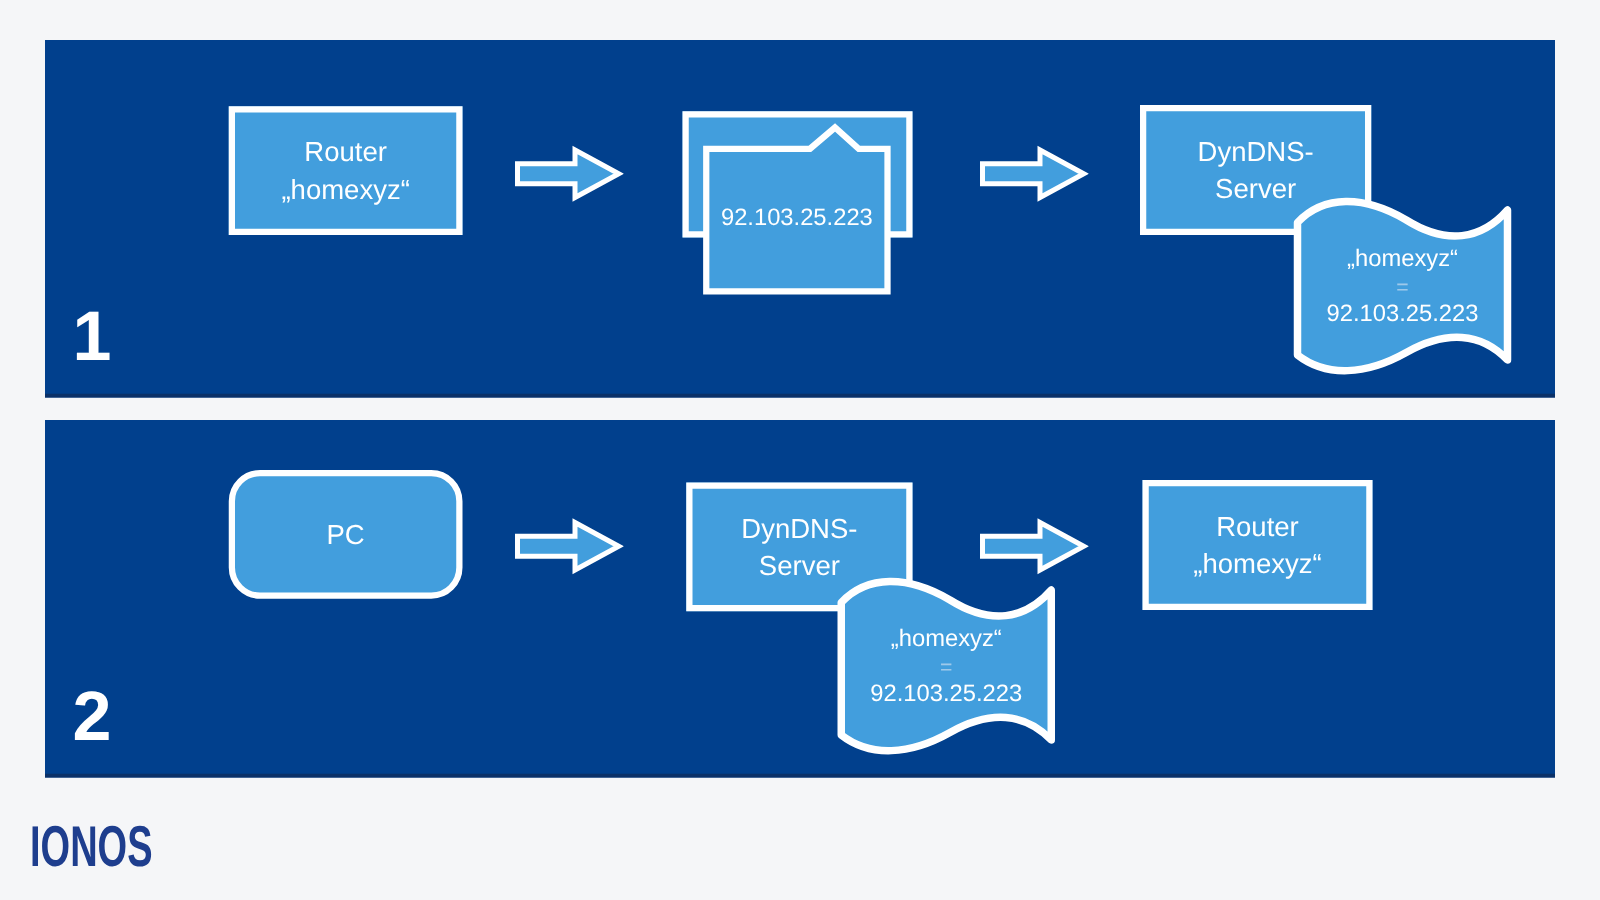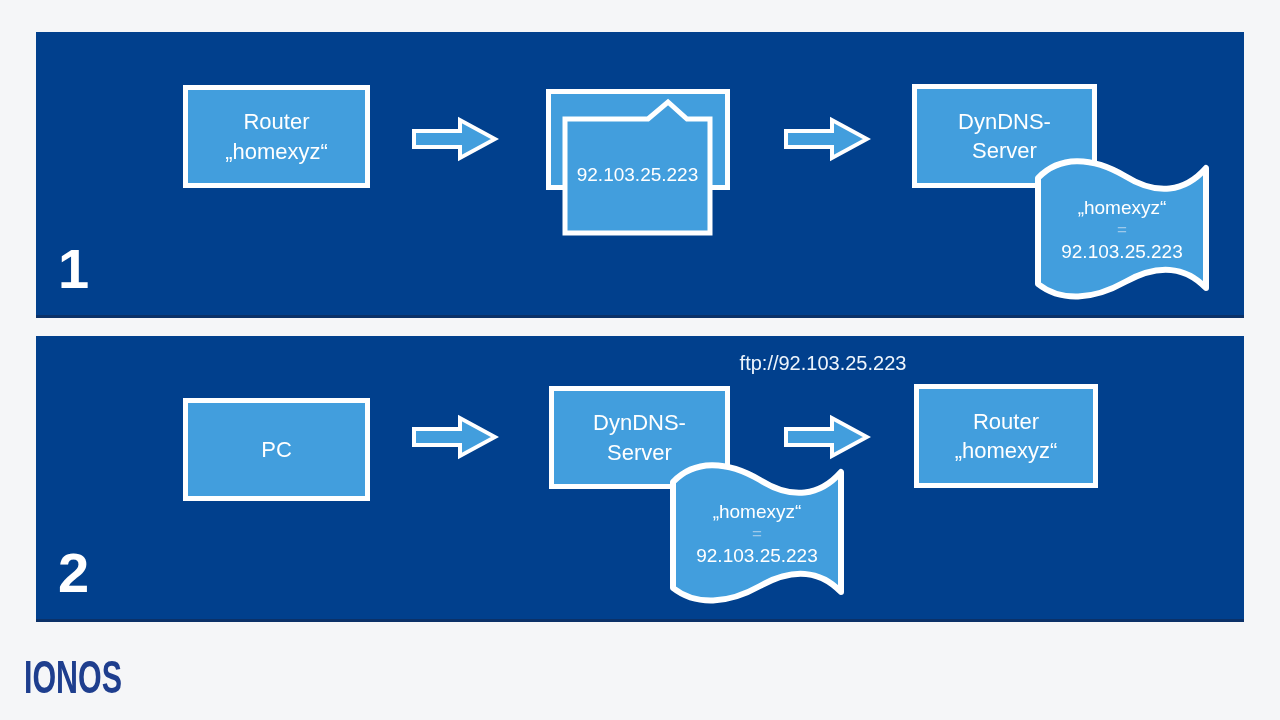--- a/index.html
+++ b/index.html
@@ -109,23 +109,22 @@
       <div class="equals">=</div>
       <div>92.103.25.223</div>
     </div>
 
   </section>
 
   <section class="panel two">
 
     <div class="step-number">2</div>
 
-    <div class="url-label" style="left:587px;">ftp://92.103.25.223</div>
 
-    <div class="node-box" style="left:147px;top:62px;width:187px;height:103px;">
+    <div class="node-box" style="left:147px;top:40px;width:187px;height:103px;border-radius:25px;">
       <span>PC</span>
     </div>
 
     <svg class="arrow" style="left:375px;top:78px;" viewBox="0 0 88 46">
       <polygon points="3,15 49,15 49,4 84,23 49,42 49,31 3,31"></polygon>
     </svg>
 
     <div class="node-box" style="left:513px;top:50px;width:181px;height:103px;">
       <span>DynDNS-</span>
       <span>Server</span>

